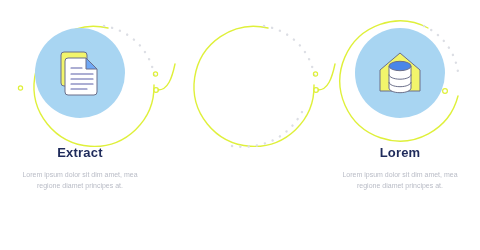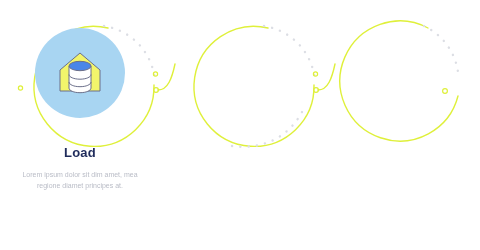--- a/index.html
+++ b/index.html
@@ -117,32 +117,52 @@
 
     <path d="M 232 146 C 262 150 288 138 302 112" fill="none" stroke="#dcdee4" stroke-width="2.4" stroke-linecap="round" stroke-dasharray="0.1 8.2"></path>
 
     <path d="M 428 28 A 60 60 0 1 0 458 96" fill="none" stroke="#dff03a" stroke-width="1.4" stroke-linecap="round"></path>
     <path d="M 424 26 A 60 60 0 0 1 458 72" fill="none" stroke="#dcdee4" stroke-width="2.4" stroke-linecap="round" stroke-dasharray="0.1 8.2"></path>
     <circle cx="445" cy="91" r="2.4" fill="none" stroke="#dff03a" stroke-width="1.2"></circle>
   </svg>
 
   <div class="steps-row">
 
+    <div class="step">
+      <div class="icon-disc">
+        <svg class="icon-art" viewBox="0 0 54 54" aria-hidden="true">
+
+          <rect x="8" y="6" width="26" height="34" rx="3" fill="#f2f56b" stroke="#6b6f8a" stroke-width="1"></rect>
+
+          <path d="M15 12 h18 l11 11 v23 a3 3 0 0 1 -3 3 h-26 a3 3 0 0 1 -3 -3
+                   v-31 a3 3 0 0 1 3 -3 z" fill="#ffffff" stroke="#6b6f8a" stroke-width="1" stroke-linejoin="round"></path>
+          <path d="M33 12 l11 11 h-11 z" fill="#6fa8f5" stroke="#6b6f8a" stroke-width="1" stroke-linejoin="round"></path>
+
+          <line x1="18" y1="22" x2="29" y2="22" stroke="#5b5fa8" stroke-width="1.1" stroke-linecap="round"></line>
+          <line x1="18" y1="28" x2="40" y2="28" stroke="#5b5fa8" stroke-width="1.1" stroke-linecap="round"></line>
+          <line x1="18" y1="33" x2="40" y2="33" stroke="#5b5fa8" stroke-width="1.1" stroke-linecap="round"></line>
+          <line x1="18" y1="38" x2="40" y2="38" stroke="#5b5fa8" stroke-width="1.1" stroke-linecap="round"></line>
+          <line x1="18" y1="43" x2="34" y2="43" stroke="#5b5fa8" stroke-width="1.1" stroke-linecap="round"></line>
+        </svg>
+      </div>
+      <div class="step-title">Extract</div>
+      <div class="step-desc">Lorem ipsum dolor sit dim amet, mea regione diamet principes at.</div>
+    </div>
 
 
     <div class="step">
       <div class="icon-disc">
         <svg class="icon-art" viewBox="0 0 54 54" aria-hidden="true">
 
           <path d="M27 7 L47 24 v21 h-40 v-21 z" fill="#f2f56b" stroke="#6b6f8a" stroke-width="1" stroke-linejoin="round"></path>
 
           <path d="M16 20 v22 c0 2.6 4.9 4.7 11 4.7 s11 -2.1 11 -4.7 v-22 z" fill="#ffffff" stroke="#6b6f8a" stroke-width="1"></path>
           <ellipse cx="27" cy="20" rx="11" ry="4.7" fill="#4a86e8" stroke="#6b6f8a" stroke-width="1"></ellipse>
           <path d="M16 28.5 c0 2.6 4.9 4.7 11 4.7 s11 -2.1 11 -4.7" fill="none" stroke="#6b6f8a" stroke-width="1"></path>
           <path d="M16 36 c0 2.6 4.9 4.7 11 4.7 s11 -2.1 11 -4.7" fill="none" stroke="#6b6f8a" stroke-width="1"></path>
         </svg>
       </div>
-      <div class="step-title">Load</div>
+      <div class="step-title">Lorem</div>
       <div class="step-desc">Lorem ipsum dolor sit dim amet, mea regione diamet principes at.</div>
     </div>
 
   </div>
 </div>
 
 </body></html>

